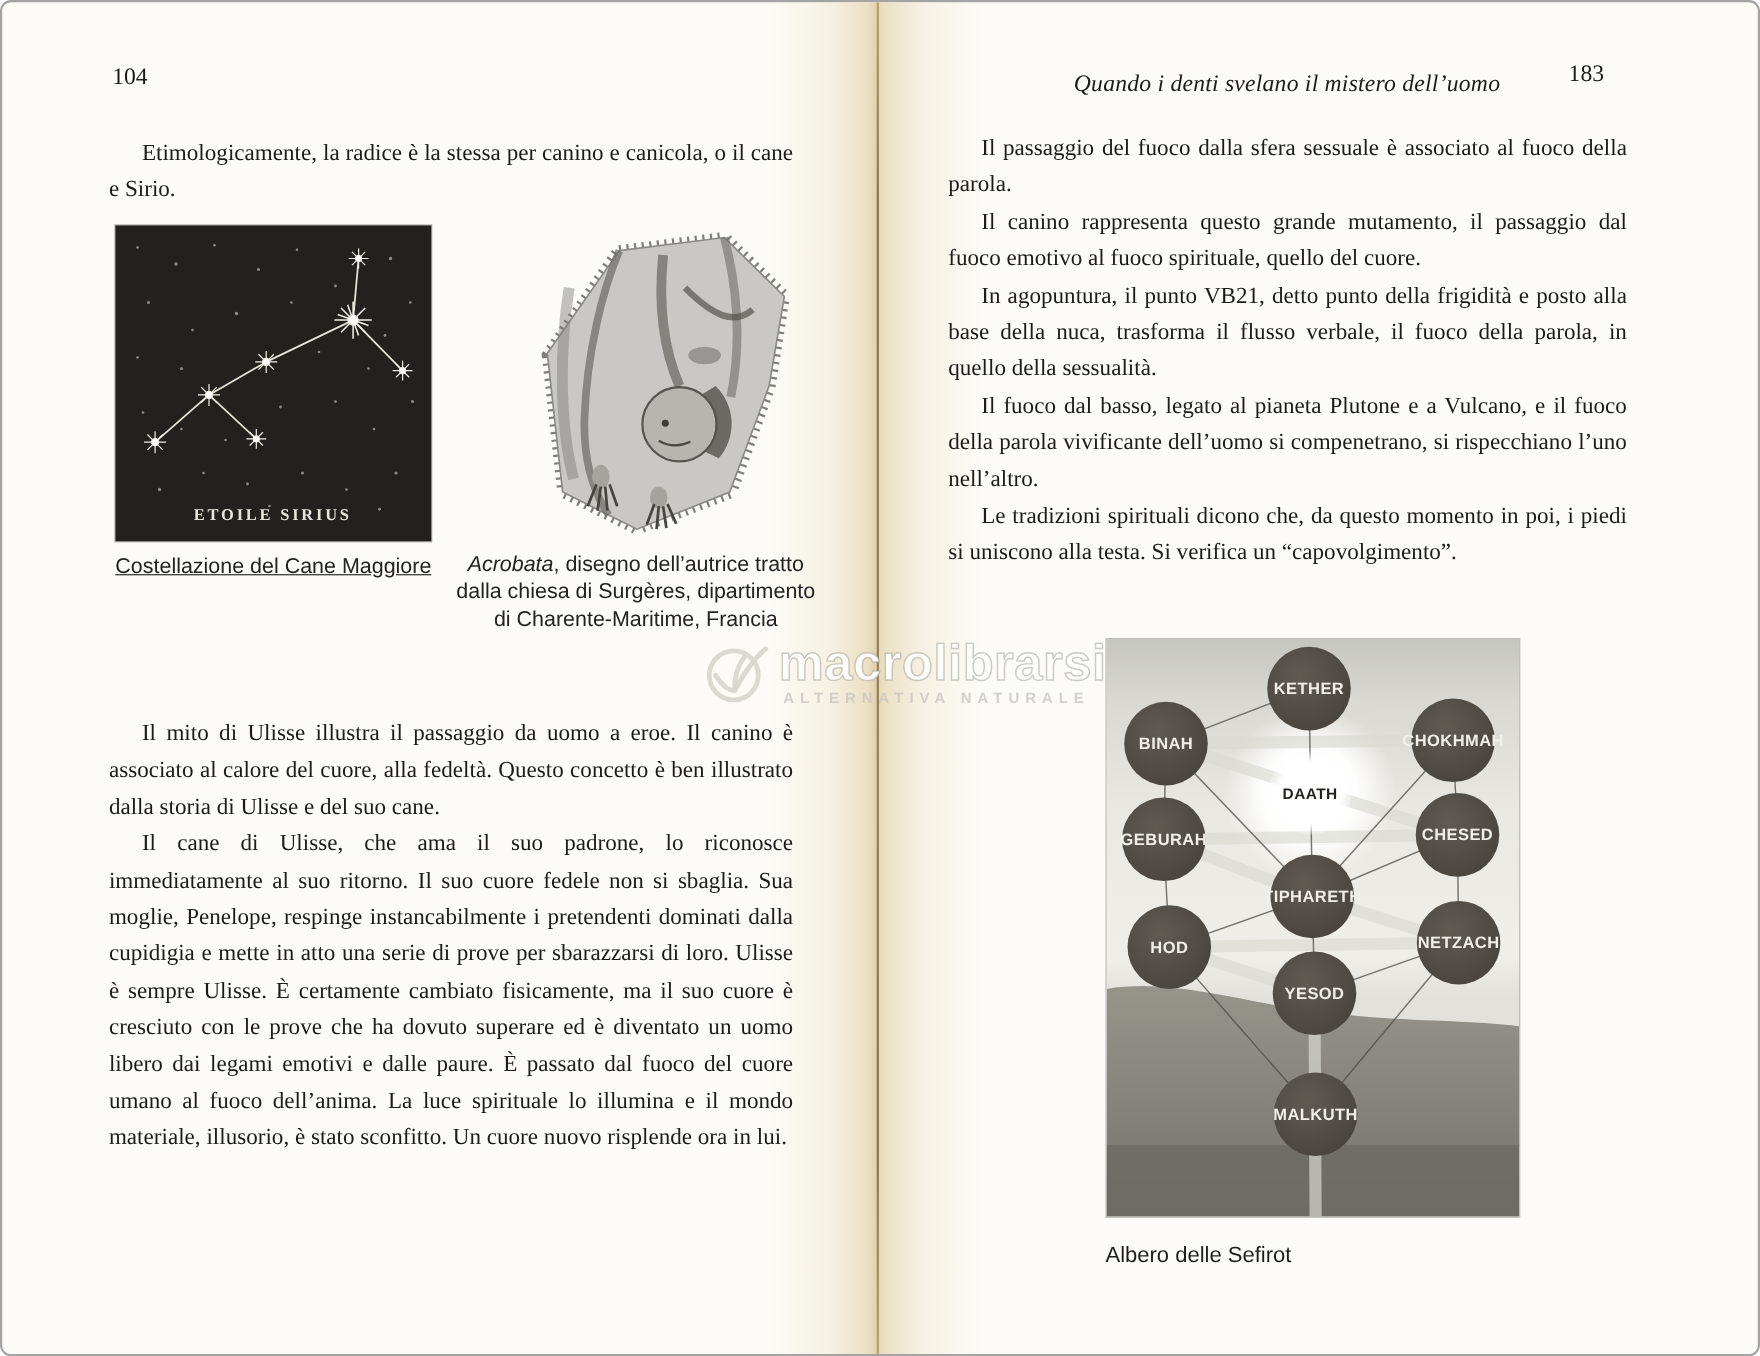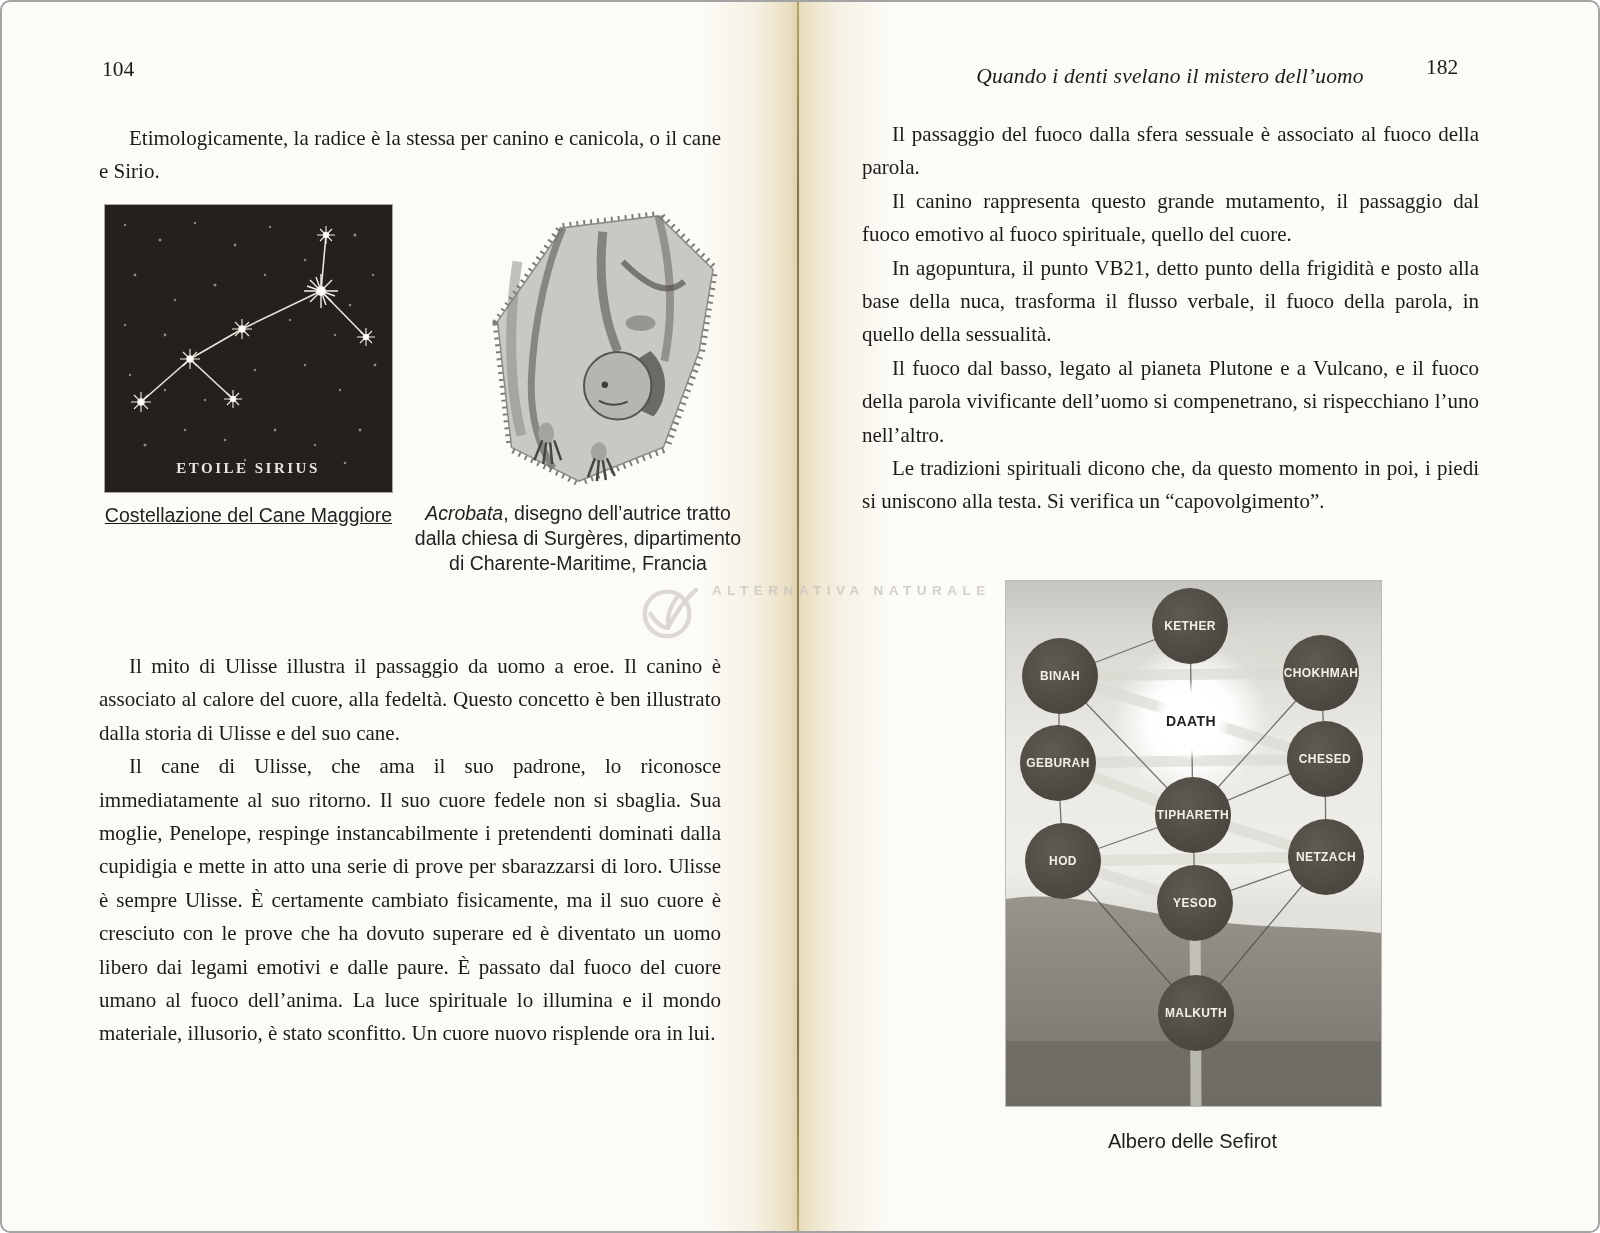--- a/index.html
+++ b/index.html
@@ -77,33 +77,33 @@
   .sef-photo{
     position:relative;width:375px;height:525px;
     border:1px solid #bdbbb5;box-sizing:content-box;background:#e7e6e0;
   }
   .sef-photo svg.scene{position:absolute;left:0;top:0;width:100%;height:100%;}
   .snode{
     position:absolute;width:76px;height:76px;border-radius:50%;
     display:flex;align-items:center;justify-content:center;
     background:radial-gradient(circle at 40% 35%, #5f5a52, #4a463f 75%);
     color:#f2efe9;font-family:"Liberation Sans", sans-serif;
-    font-size:12px;font-weight:bold;letter-spacing:.4px;text-align:center;
+    font-size:15px;font-weight:bold;letter-spacing:.4px;text-align:center;
   }
   .snode.light{
     background:radial-gradient(circle, #ffffff 52%, rgba(255,255,255,0) 75%);
     color:#24221f;font-size:14px;
   }
   .sn0{left:146px;top:7px;}   .sn1{left:16px;top:57px;}   .sn2{left:277px;top:54px;}
   .sn3{left:147px;top:102px;align-items:center;} .sn4{left:14px;top:144px;}  .sn5{left:281px;top:140px;}
   .sn6{left:149px;top:196px;} .sn7{left:19px;top:242px;}  .sn8{left:282px;top:238px;}
   .sn9{left:151px;top:284px;} .sn10{left:152px;top:394px;}
   .fig-sefirot figcaption{
     font-family:"Liberation Sans", sans-serif;font-size:20px;color:#1d1d1b;
-    text-align:center;margin-top:22px;
+    text-align:left;margin-top:22px;
   }
 </style>
 </head>
 <body>
 
 <div class="book">
 
   <div class="spine"></div>
 
   <span class="pagenum pagenum-left">104</span>
@@ -223,33 +223,34 @@
 
   <div class="watermark">
     <svg class="wm-logo" viewBox="0 0 64 64">
       <g fill="none" stroke="rgba(216,213,206,0.9)" stroke-width="4.5" stroke-linecap="round">
         <circle cx="30" cy="33" r="23"></circle>
         <path d="M13,33 C20,44 27,48 31,47 C38,34 48,18 60,8"></path>
         <path d="M31,47 C30,37 33,25 40,16"></path>
       </g>
     </svg>
     <div class="wm-textblock">
+      <span class="wm-name">macrolibrarsi</span>
       <span class="wm-tag">ALTERNATIVA NATURALE</span>
     </div>
   </div>
 
   <div class="bodycol col-left-main">
     <p>Il mito di Ulisse illustra il passaggio da uomo a eroe. Il canino è associato al calore del cuore, alla fedeltà. Questo concetto è ben illustrato dalla storia di Ulisse e del suo cane.</p>
     <p>Il cane di Ulisse, che ama il suo padrone, lo riconosce immediatamente al suo ritorno. Il suo cuore fedele non si sbaglia. Sua moglie, Penelope, respinge instancabilmente i pretendenti dominati dalla cupidigia e mette in atto una serie di prove per sbarazzarsi di loro. Ulisse è sempre Ulisse. È certamente cambiato fisicamente, ma il suo cuore è cresciuto con le prove che ha dovuto superare ed è diventato un uomo libero dai legami emotivi e dalle paure. È passato dal fuoco del cuore umano al fuoco dell’anima. La luce spirituale lo illumina e il mondo materiale, illusorio, è stato sconfitto. Un cuore nuovo risplende ora in lui.</p>
   </div>
 
   <div class="pagehead-right">
     <span class="runhead">Quando i denti svelano il mistero dell’uomo</span>
   </div>
-  <span class="pagenum pagenum-right">182</span>
+  <span class="pagenum pagenum-right">183</span>
 
   <div class="bodycol col-right-main">
     <p>Il passaggio del fuoco dalla sfera sessuale è associato al fuoco della parola.</p>
     <p>Il canino rappresenta questo grande mutamento, il passaggio dal fuoco emotivo al fuoco spirituale, quello del cuore.</p>
     <p>In agopuntura, il punto VB21, detto punto della frigidità e posto alla base della nuca, trasforma il flusso verbale, il fuoco della parola, in quello della sessualità.</p>
     <p>Il fuoco dal basso, legato al pianeta Plutone e a Vulcano, e il fuoco della parola vivificante dell’uomo si compenetrano, si rispecchiano l’uno nell’altro.</p>
     <p>Le tradizioni spirituali dicono che, da questo momento in poi, i piedi si uniscono alla testa. Si verifica un “capovolgimento”.</p>
   </div>
 
   <figure class="fig fig-sefirot" style="margin:0;position:absolute;">

